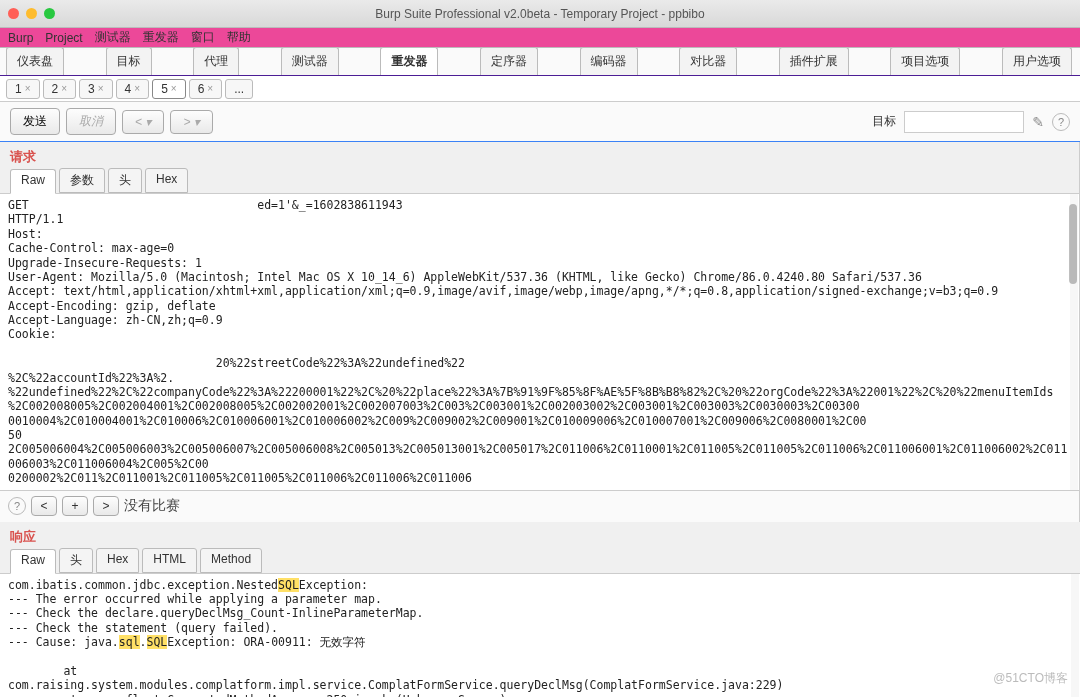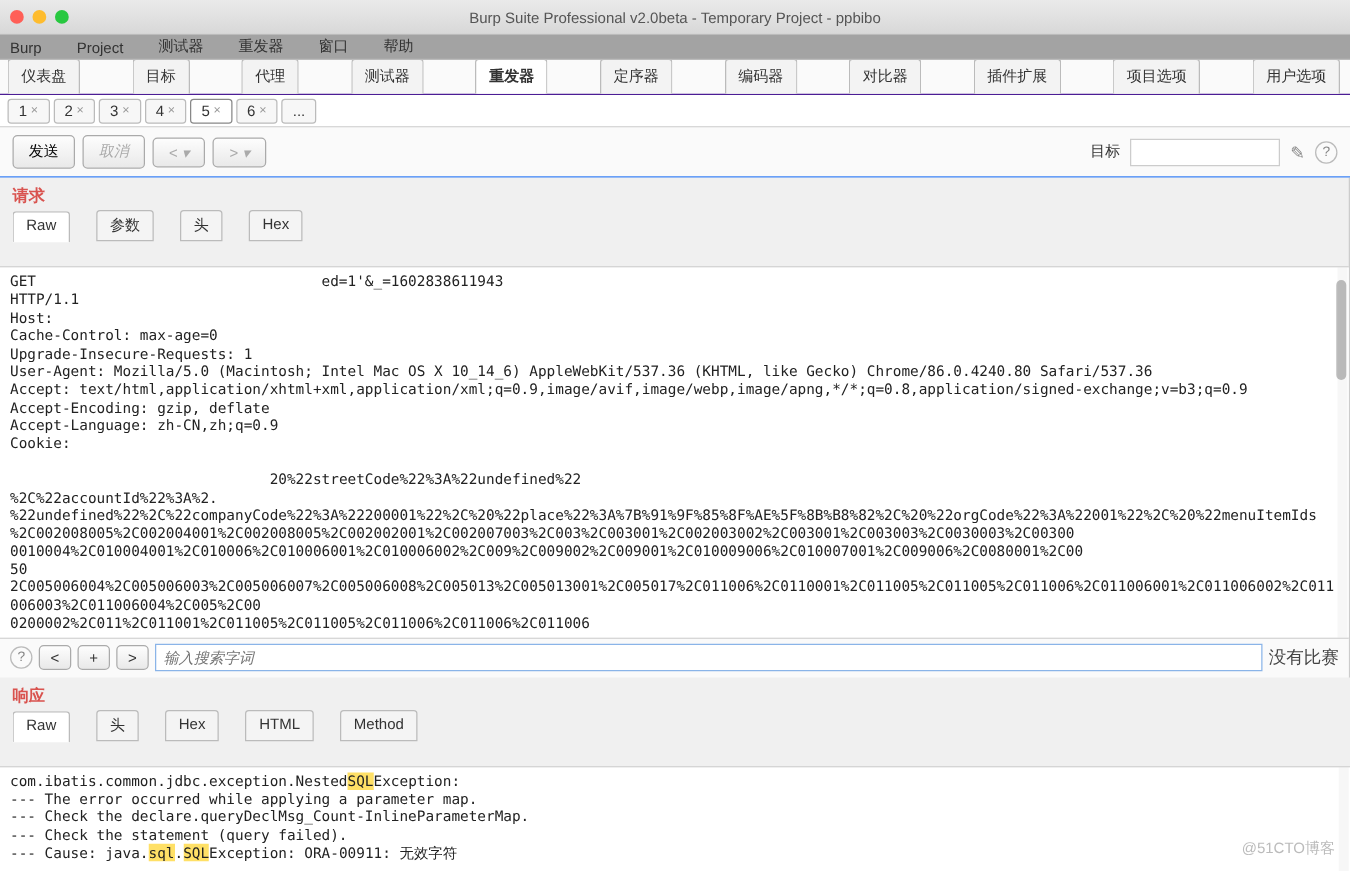--- a/index.html
+++ b/index.html
@@ -2,40 +2,40 @@
 <html><head>
 <meta charset="utf-8">
 <style>
 * { box-sizing: border-box; margin: 0; padding: 0; }
 body { font-family: "Lucida Grande", "Helvetica Neue", Arial, sans-serif; font-size: 12px; background: #f0f0f0; color: #333; width: 1080px; height: 697px; overflow: hidden; position: relative; }
 .titlebar { height: 28px; background: linear-gradient(#eaeaea,#d8d8d8); border-bottom: 1px solid #bbb; display: flex; align-items: center; padding: 0 8px; position: relative; }
 .traffic { display: flex; gap: 7px; }
 .dot { width: 11px; height: 11px; border-radius: 50%; }
 .dot.red { background: #ff5f57; } .dot.yel { background: #febc2e; } .dot.grn { background: #28c840; }
 .titlebar .title { position: absolute; left: 0; right: 0; text-align: center; font-size: 12px; color: #555; }
-.menubar { height: 20px; background: #a3a3a3; border-bottom: 1px solid #bbb; display: flex; align-items: center; padding: 0 8px; gap: 28px; font-size: 12px; color: #333; }
+.menubar { height: 20px; background: #ec4899; border-bottom: 1px solid #bbb; display: flex; align-items: center; padding: 0 8px; gap: 12px; font-size: 12px; color: #333; }
 .tabrow { height: 28px; background: #fafafa; border-bottom: 1px solid #4c1d95; display: flex; align-items: flex-end; padding: 0 6px; justify-content: space-between; }
 .tab { padding: 5px 10px; border: 1px solid #bbb; border-bottom: none; margin-right: 2px; background: #f3f3f3; font-size: 12px; border-radius: 3px 3px 0 0; cursor: pointer; }
 .tab.active { background: #fff; font-weight: bold; }
 .subtabrow { height: 26px; background: #fff; border-bottom: 1px solid #ccc; display: flex; align-items: center; padding: 3px 6px; gap: 3px; }
 .numtab { padding: 2px 8px; border: 1px solid #bbb; background: #f7f7f7; font-size: 12px; border-radius: 3px; display: flex; align-items: center; gap: 3px; cursor: pointer; }
 .numtab .x { color: #999; font-size: 10px; }
 .numtab.active { background: #fff; border-color: #888; }
 .toolbar { height: 40px; border-bottom: 1px solid #3b82f6; display: flex; align-items: center; padding: 0 10px; gap: 6px; background: #fafafa; position: relative; }
 .btn { padding: 4px 12px; border: 1px solid #aaa; border-radius: 4px; background: linear-gradient(#fdfdfd,#e9e9e9); cursor: pointer; font-size: 12px; }
 .btn.disabled { color: #aaa; font-style: italic; }
 .target-area { margin-left: auto; display: flex; align-items: center; gap: 8px; }
 .target-label { font-size: 12px; }
 .target-input { background: #fff; border: 1px solid #ccc; height: 22px; width: 120px; }
 .icon-gray { color: #888; font-size: 14px; }
 .panels { display: flex; height: 560px; flex-direction: column; }
 .panel { flex: 1; display: flex; flex-direction: column; border-right: 1px solid #ccc; min-width: 0; }
 .panel:last-child { border-right: none; }
 .panel-title { color: #d9534f; font-weight: bold; padding: 6px 10px 2px; font-size: 13px; }
-.view-tabs { display: flex; gap: 21px; padding: 0 10px 20px; border-bottom: 1px solid #ccc; }
+.view-tabs { display: flex; gap: 3px; padding: 0 10px 0; border-bottom: 1px solid #ccc; }
 .vtab { padding: 3px 10px; border: 1px solid #bbb; background: #f4f4f4; border-radius: 3px 3px 0 0; cursor: pointer; font-size: 12px; }
 .vtab.active { background: #fff; border-bottom: 1px solid #fff; position: relative; top: 1px; }
 .body-area { flex: 1; overflow: auto; background: #fff; padding: 4px 8px; font-family: "Menlo","Consolas",monospace; font-size: 11.5px; line-height: 1.25; color: #222; white-space: pre-wrap; word-break: break-all; }
 .body-area .hl { background: #ffe066; }
 .search-row { height: 32px; border-top: 1px solid #ccc; display: flex; align-items: center; padding: 0 8px; gap: 5px; background: #fafafa; }
 .help { width: 18px; height: 18px; border: 1px solid #bbb; border-radius: 50%; display: flex; align-items: center; justify-content: center; color: #888; font-size: 11px; }
 .sbtn { width: 26px; height: 20px; border: 1px solid #aaa; border-radius: 4px; background: linear-gradient(#fdfdfd,#e9e9e9); display: flex; align-items: center; justify-content: center; font-size: 12px; cursor: pointer; }
 .search-input { flex: 1; height: 22px; border: 1px solid #8ab4e8; padding: 0 6px; font-size: 12px; font-style: italic; color: #888; background: #fff; }
 .search-input.active { font-style: normal; color: #222; border-color: #5b9bd5; }
 .match-txt { font-size: 14px; color: #444; }
@@ -153,21 +153,20 @@
 0200002%2C011%2C011001%2C011005%2C011005%2C011006%2C011006%2C011006</div>
       <div class="scroll-indicator">
           <div class="scroll-thumb" style="top:10px;height:80px"></div>
         </div>
     </div>
     <div class="search-row">
       <div class="help">?</div>
       <div class="sbtn">&lt;</div>
       <div class="sbtn">+</div>
       <div class="sbtn">&gt;</div>
-      <input class="search-input" placeholder="输入搜索字词" style="">
       <span class="match-txt">没有比赛</span>
     </div>
   </div>
 
   <div class="panel">
     <div class="panel-title">响应</div>
     <div class="view-tabs">
       <div class="vtab active">Raw</div>
       <div class="vtab">头</div>
       <div class="vtab">Hex</div>

